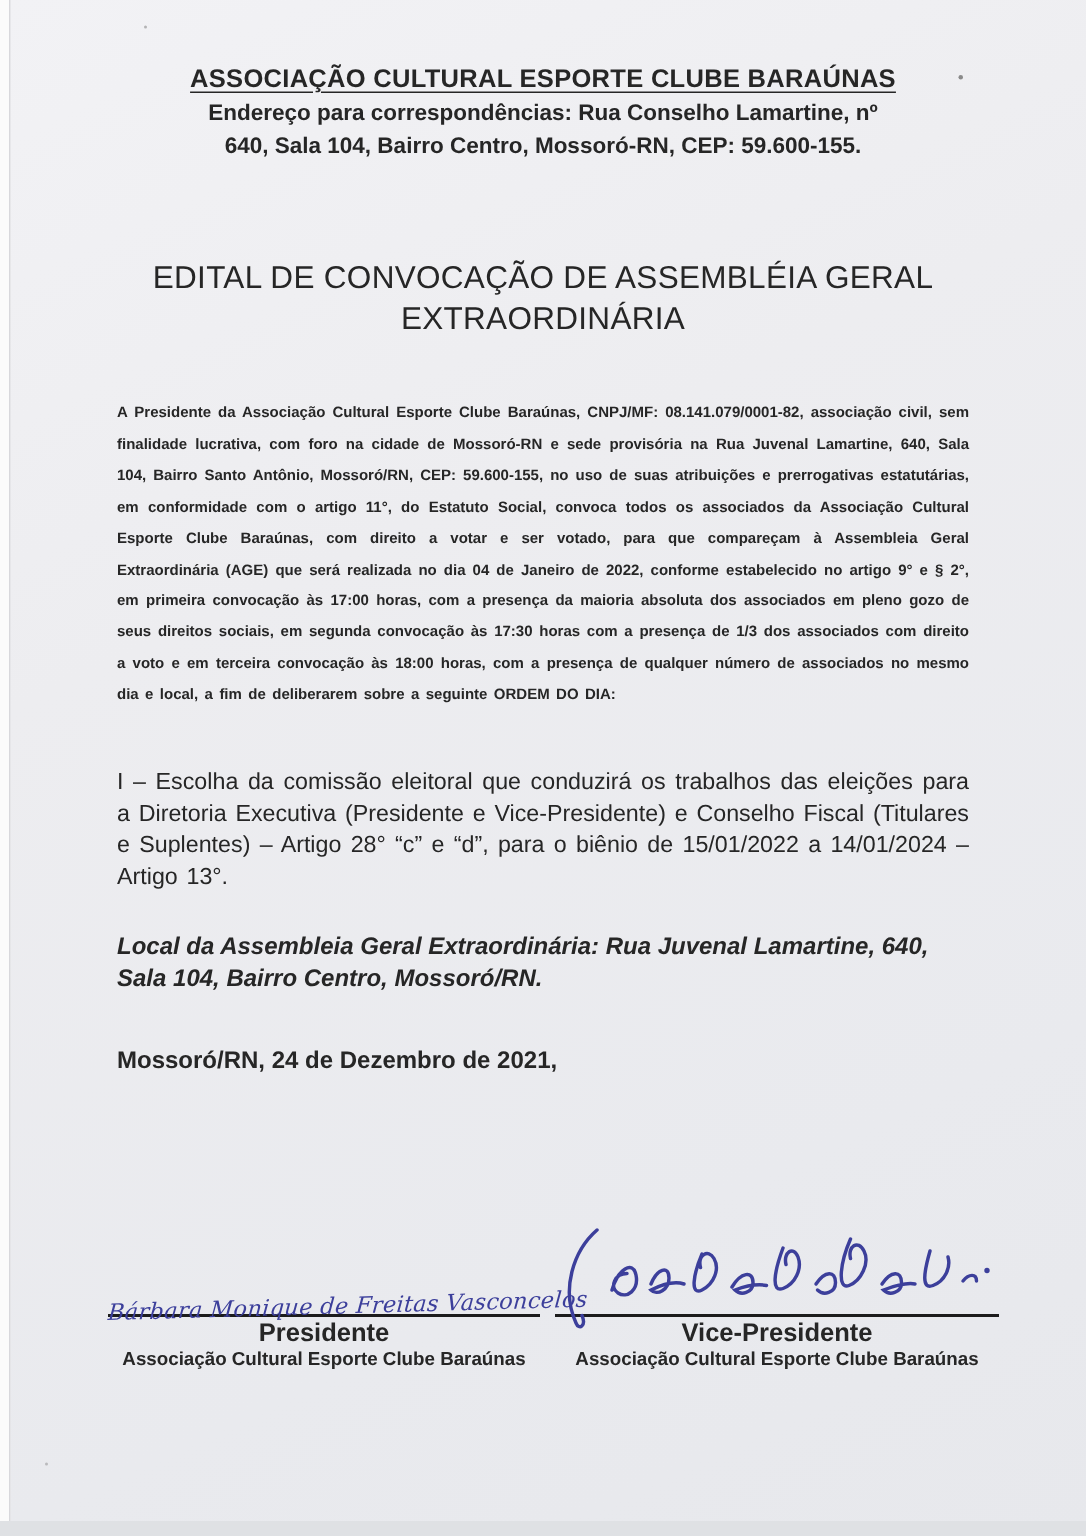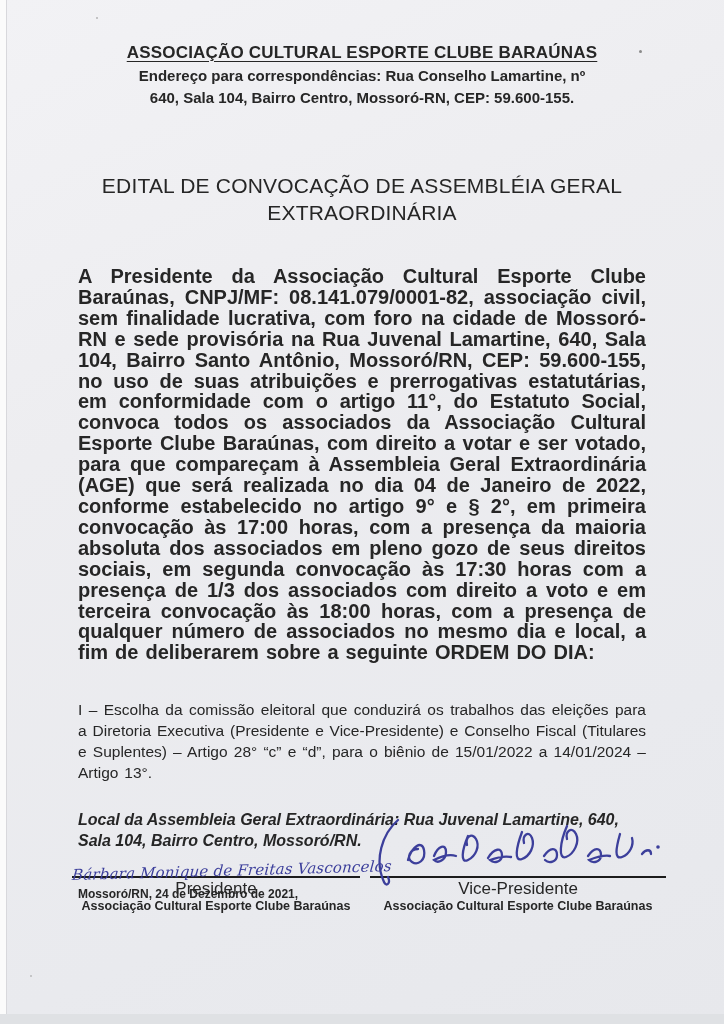--- a/index.html
+++ b/index.html
@@ -40,47 +40,47 @@
   }
   .address { font-size: 15px; line-height: 20px; margin-top: 2px; }
 
   .edict-title {
     margin-top: 64px; text-align: center; font-weight: normal;
     font-size: 21px; line-height: 27px; letter-spacing: .2px;
   }
 
   .body-par {
     margin-top: 40px;
-    font-size: 20px; font-weight: bold; line-height: 20.9px;
+    font-size: 10px; font-weight: bold; line-height: 20.9px;
     text-align: justify; text-align-last: left; word-spacing: 1.5px;
   }
 
   .agenda {
     margin-top: 36px;
     font-size: 15.5px; font-weight: normal; line-height: 21px;
     text-align: justify; text-align-last: left; word-spacing: 1.5px;
   }
 
   .venue {
     margin-top: 26px;
     font-size: 16px; font-weight: bold; font-style: italic; line-height: 21px;
   }
 
-  .dateline { margin-top: 36px; font-size: 12px; font-weight: bold; }
+  .dateline { margin-top: 36px; font-size: 16px; font-weight: bold; }
 
   .sig-row {
     position: absolute; left: 0; top: 840px; width: 724px;
     display: flex; justify-content: space-between;
     padding: 0 58px 0 72px;
   }
   .sig-block { position: relative; width: 296px; text-align: center; }
   .sig-block.left { width: 288px; }
   .sig-space { position: relative; height: 36px; }
   .sig-line { border-top: 2px solid #1c1c1c; width: 100%; }
-  .role-label { font-size: 17px; font-weight: normal; line-height: 20px; margin-top: 1px; }
+  .role-label { font-size: 17px; font-weight: bold; line-height: 20px; margin-top: 1px; }
   .org-label  { font-size: 12.5px; font-weight: bold; line-height: 15px; }
 
   .hand-name {
     position: absolute; left: 0; right: 0; bottom: -4px;
     color: var(--ink, #3c3f9b);
     font-family: "DejaVu Serif", serif;
     font-style: italic; font-size: 15px; white-space: nowrap;
     transform: rotate(-1.6deg) skewX(-6deg);
     letter-spacing: .2px;
   }

